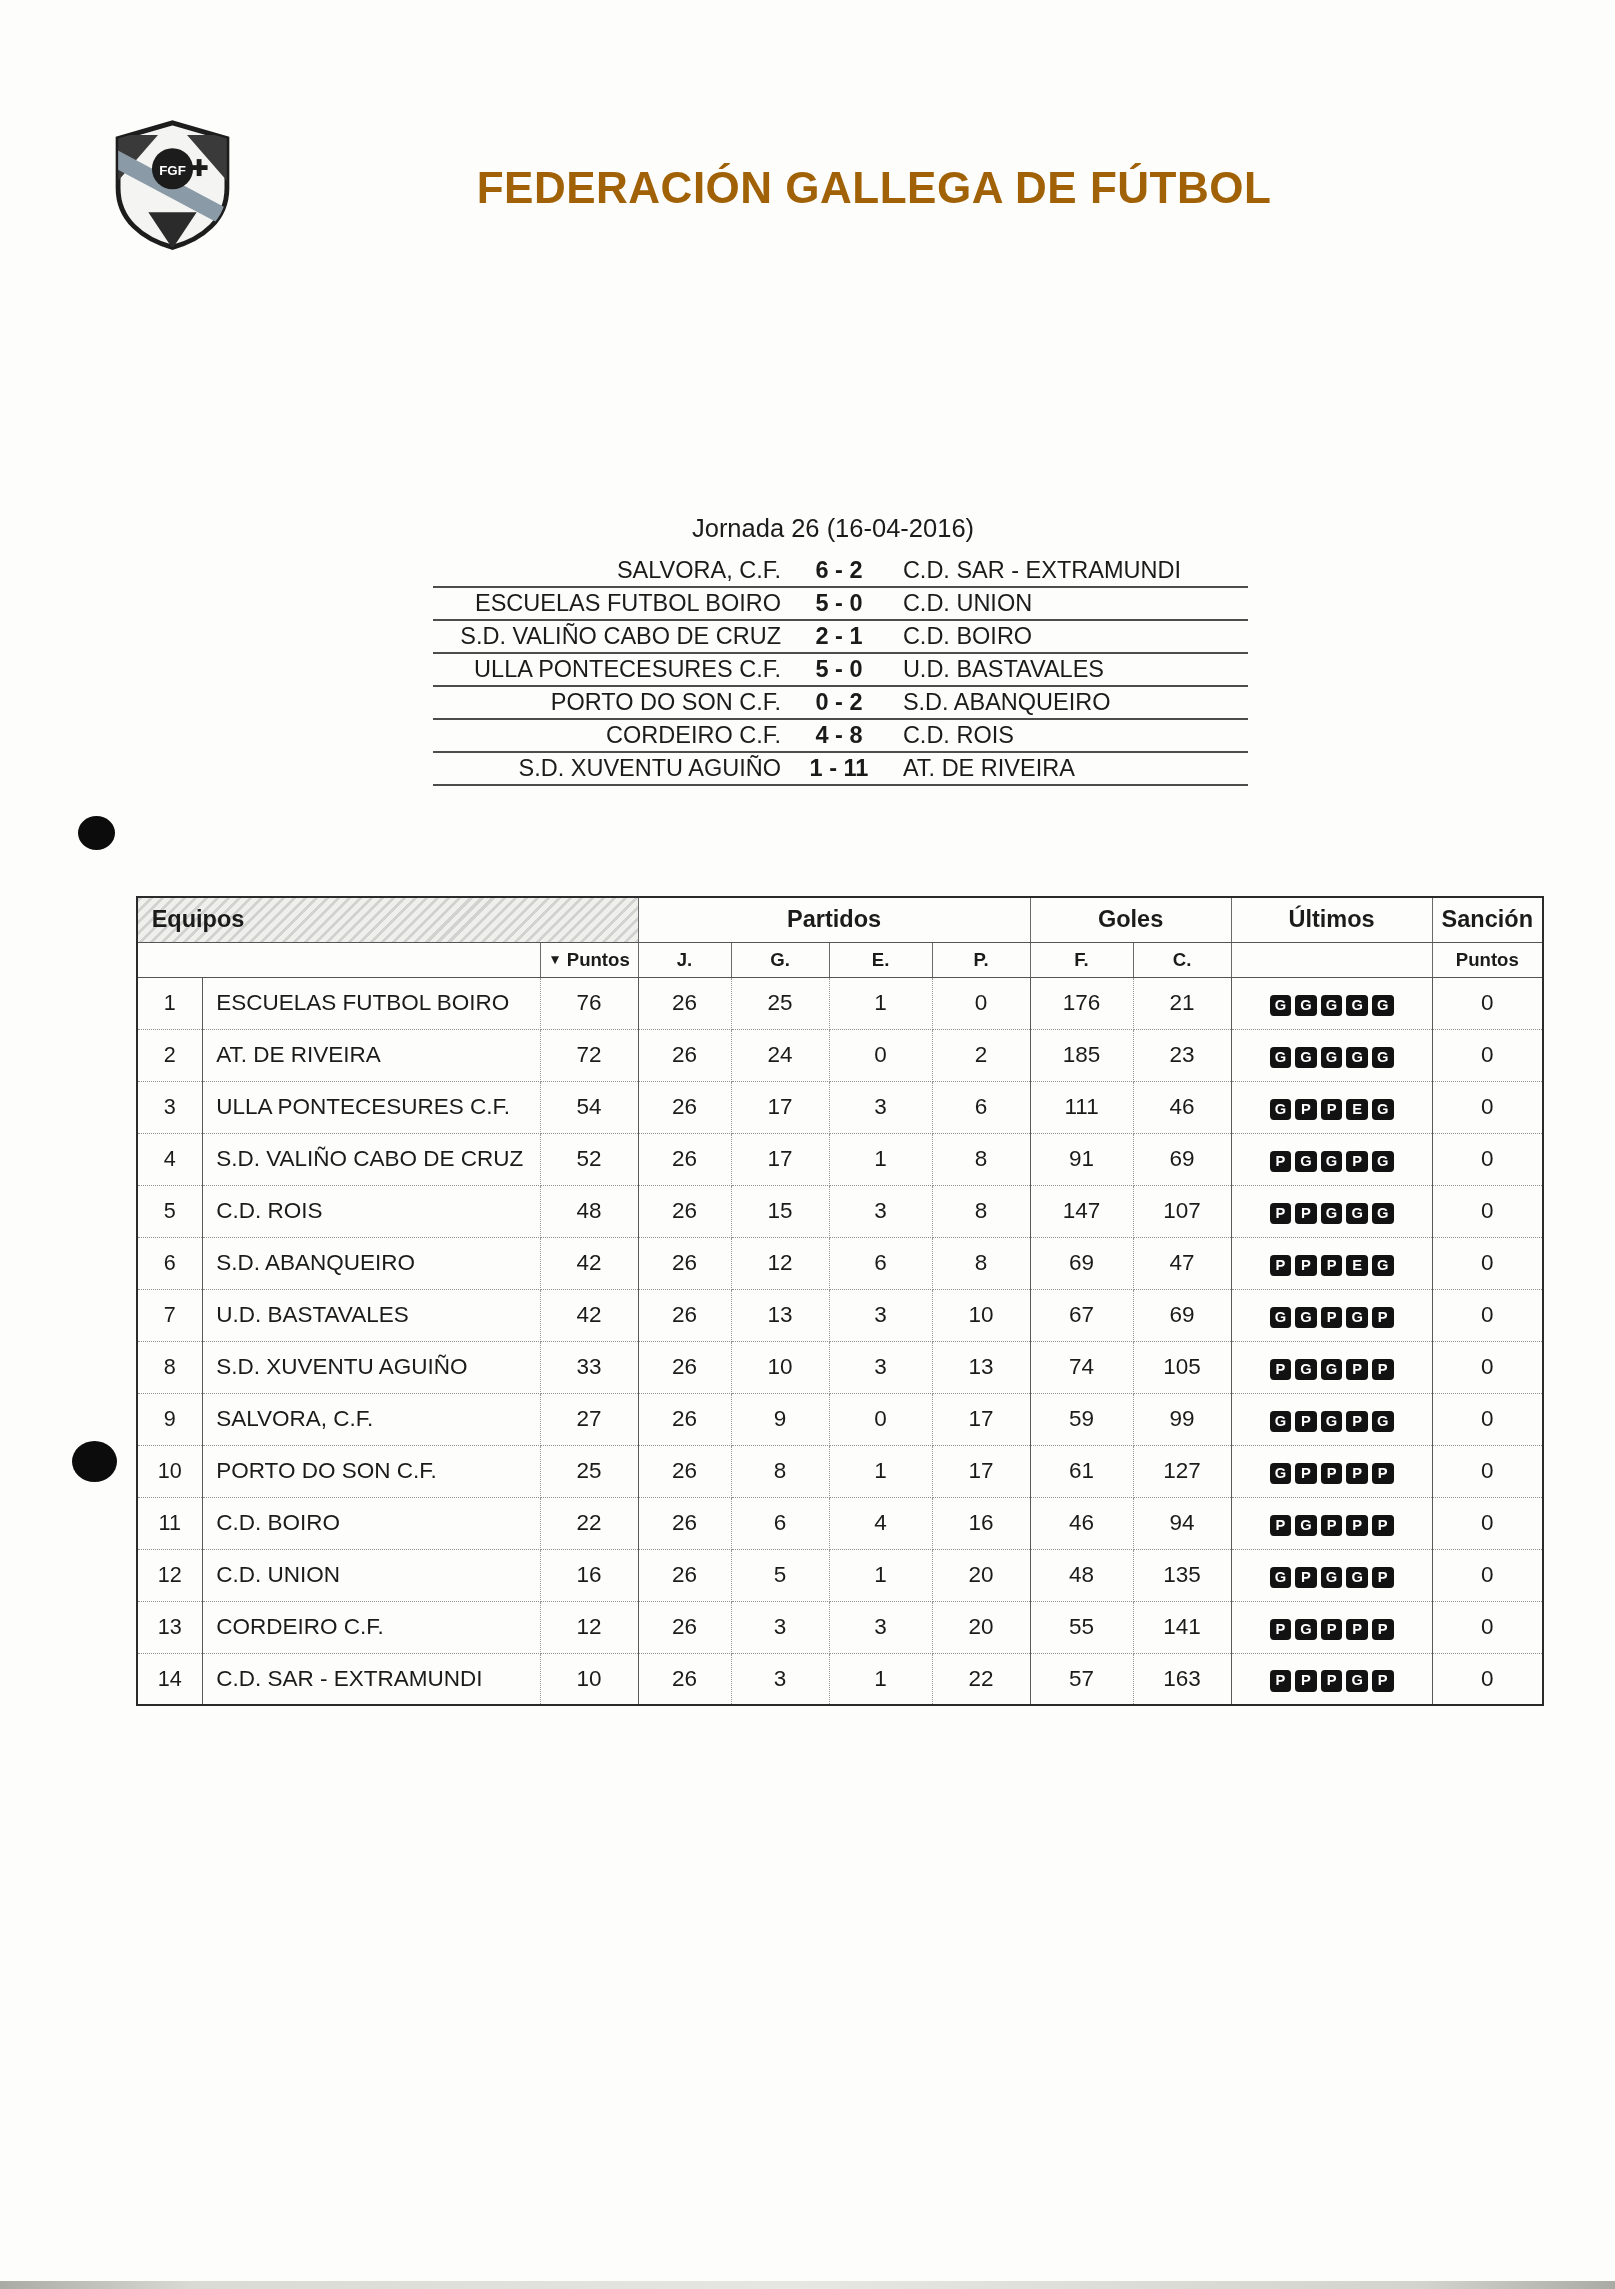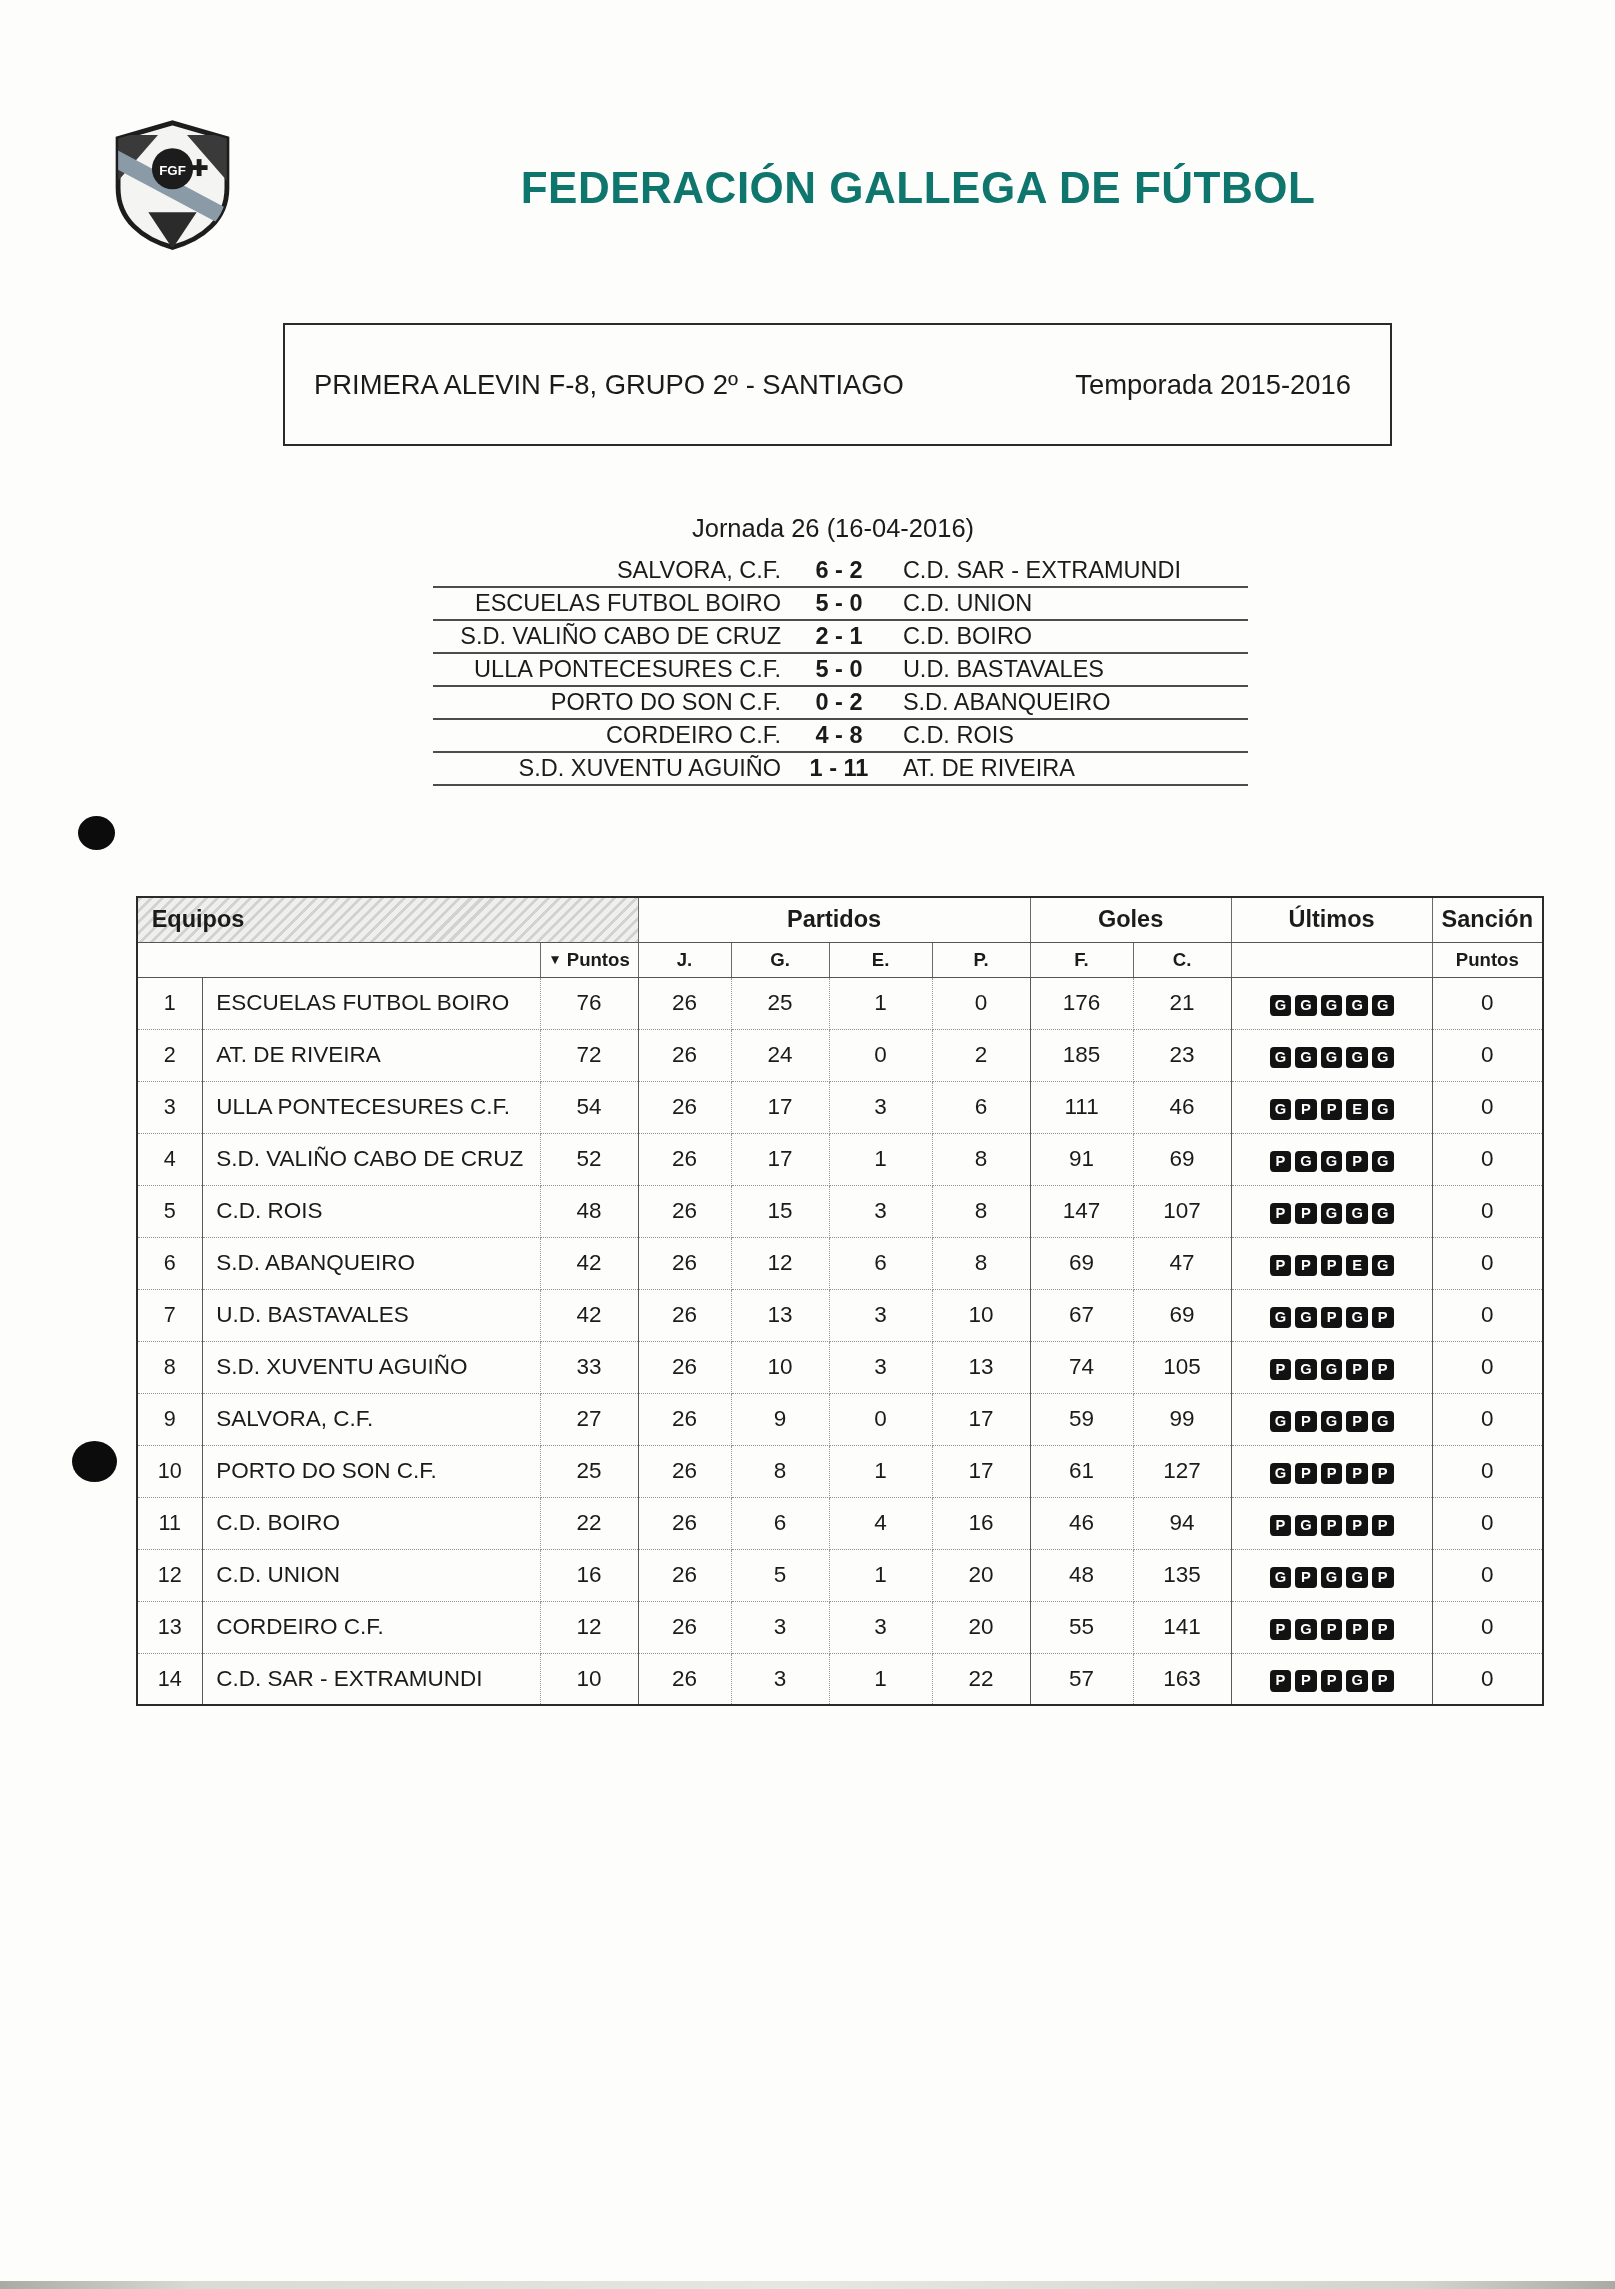--- a/index.html
+++ b/index.html
@@ -18,22 +18,22 @@
 
   
   .punch { position:absolute; background:#0c0c0c; border-radius:50%; }
   .punch-1 { left:78px;  top:816px;  width:37px; height:34px; }
   .punch-2 { left:72px;  top:1441px; width:45px; height:41px; }
 
   
   .logo { position:absolute; left:110px; top:118px; width:125px; height:133px; }
   .logo svg { width:100%; height:100%; }
   .title {
-    position:absolute; top:163px; left:918px; transform:translateX(-50%);
-    font-size:44px; font-weight:700; letter-spacing:0.5px; color:#0f766e;
+    position:absolute; top:163px; left:874px; transform:translateX(-50%);
+    font-size:44px; font-weight:700; letter-spacing:0.5px; color:#a16207;
     white-space:nowrap;
   }
 
   
   .comp-box {
     position:absolute; left:283px; top:323px; width:1109px; height:123px;
     border:2.9px solid #2a2a2a; background:#fdfdfb;
     display:flex; align-items:center; justify-content:space-between;
     padding:0 39px 0 29px; font-size:27.4px;
   }
@@ -128,24 +128,20 @@
       </g>
       <circle cx="50" cy="42" r="17" fill="#1c1c1c"></circle>
       <text x="50" y="47" text-anchor="middle" font-size="11" font-weight="bold" fill="#ffffff" font-family="Liberation Sans, sans-serif">FGF</text>
       <rect x="70" y="34" width="4" height="14" fill="#1c1c1c"></rect>
       <rect x="65" y="39" width="14" height="4" fill="#1c1c1c"></rect>
     </svg>
   </div>
 
   <h1 class="title">FEDERACIÓN GALLEGA DE FÚTBOL</h1>
 
-  <div class="comp-box">
-    <span>PRIMERA ALEVIN F-8, GRUPO 2º - SANTIAGO</span>
-    <span>Temporada 2015-2016</span>
-  </div>
 
   <div class="jornada">Jornada 26 (16-04-2016)</div>
 
   <div class="results">
   <div class="result-row">
     <span class="home">SALVORA, C.F.</span>
     <span class="score">6 - 2</span>
     <span class="away">C.D. SAR - EXTRAMUNDI</span>
   </div>
 

